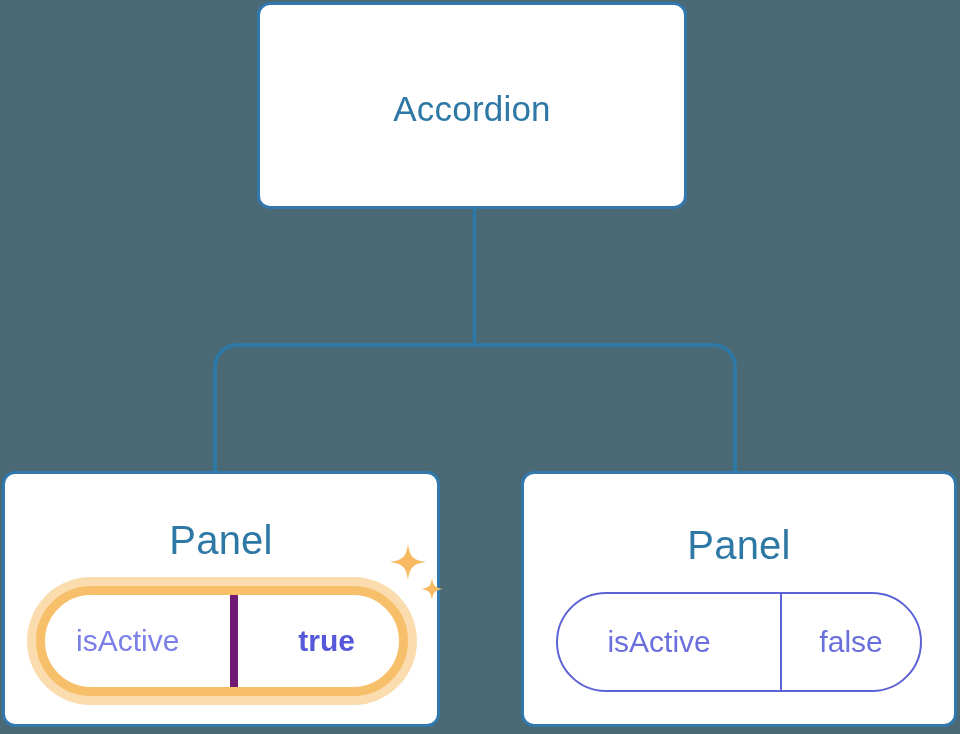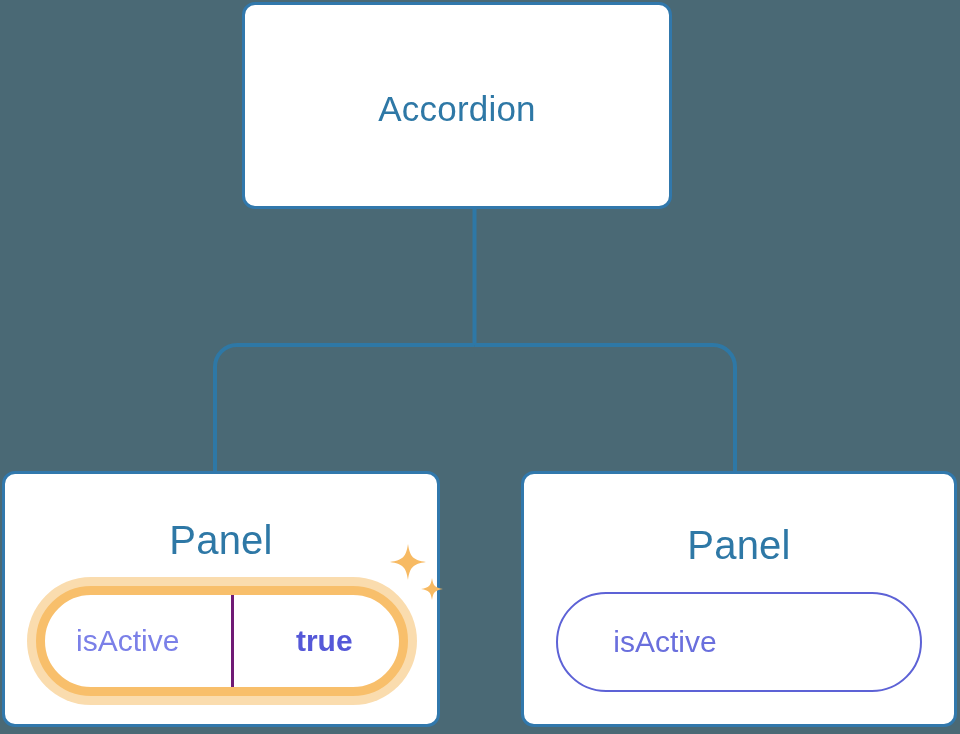--- a/index.html
+++ b/index.html
@@ -43,21 +43,21 @@
     color: #2e78a6;
     font-size: 35px;
     font-weight: 400;
     text-align: center;
     letter-spacing: 0.2px;
     line-height: 1;
   }
 
   
   #root-card {
-    left: 242px;
+    left: 257px;
     top: 2px;
     width: 430px;
     height: 207px;
   }
   #root-card .card-title {
     position: absolute;
     left: 0;
     right: 0;
     top: 86px;
   }
@@ -125,21 +125,21 @@
   }
   .pill-highlight .pill-key {
     color: #7b80e8;
     font-size: 30px;
     font-weight: 400;
   }
   .pill-highlight .pill-val {
     color: #5558d8;
     font-size: 30px;
     font-weight: 700;
-    border-left: 3px solid #701a75;
+    border-left: 8px solid #701a75;
     padding-left: 16px;
   }
 
   #pill-left {
     left: 36px;
     top: 586px;
     width: 372px;
     height: 110px;
   }
   #pill-left .pill-key { width: 176px; }
@@ -192,15 +192,16 @@
     <path d="M22 2 C24 15 27 18 40 20 C27 22 24 25 22 38 C20 25 17 22 4 20 C17 18 20 15 22 2 Z" fill="#f7ba63"></path>
     <path d="M46 36 C47.3 44 49 45.7 57 47 C49 48.3 47.3 50 46 58 C44.7 50 43 48.3 35 47 C43 45.7 44.7 44 46 36 Z" fill="#f7ba63"></path>
   </svg>
 
   <div class="card" id="panel-card-right">
     <div class="card-title panel-title">Panel</div>
   </div>
 
   <div class="pill pill-plain" id="pill-right">
     <span class="pill-key">isActive</span>
+    <span class="pill-val">false</span>
   </div>
 
 </div>
 
 </body></html>

